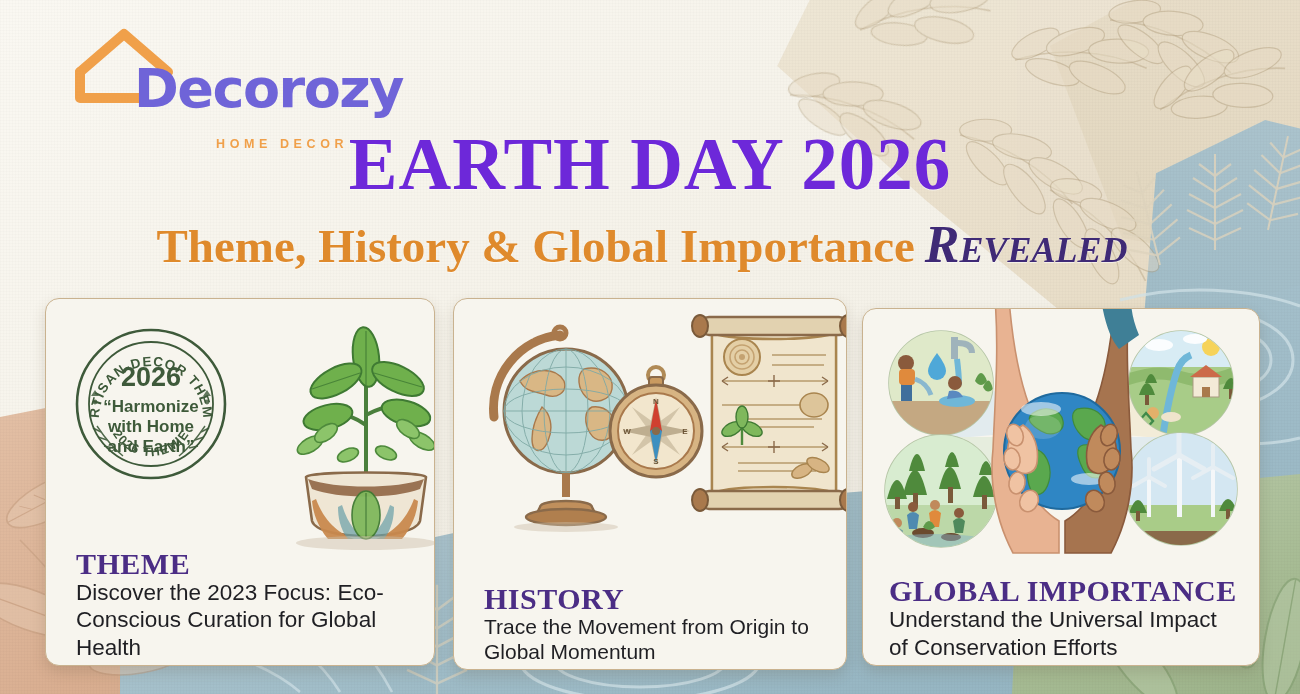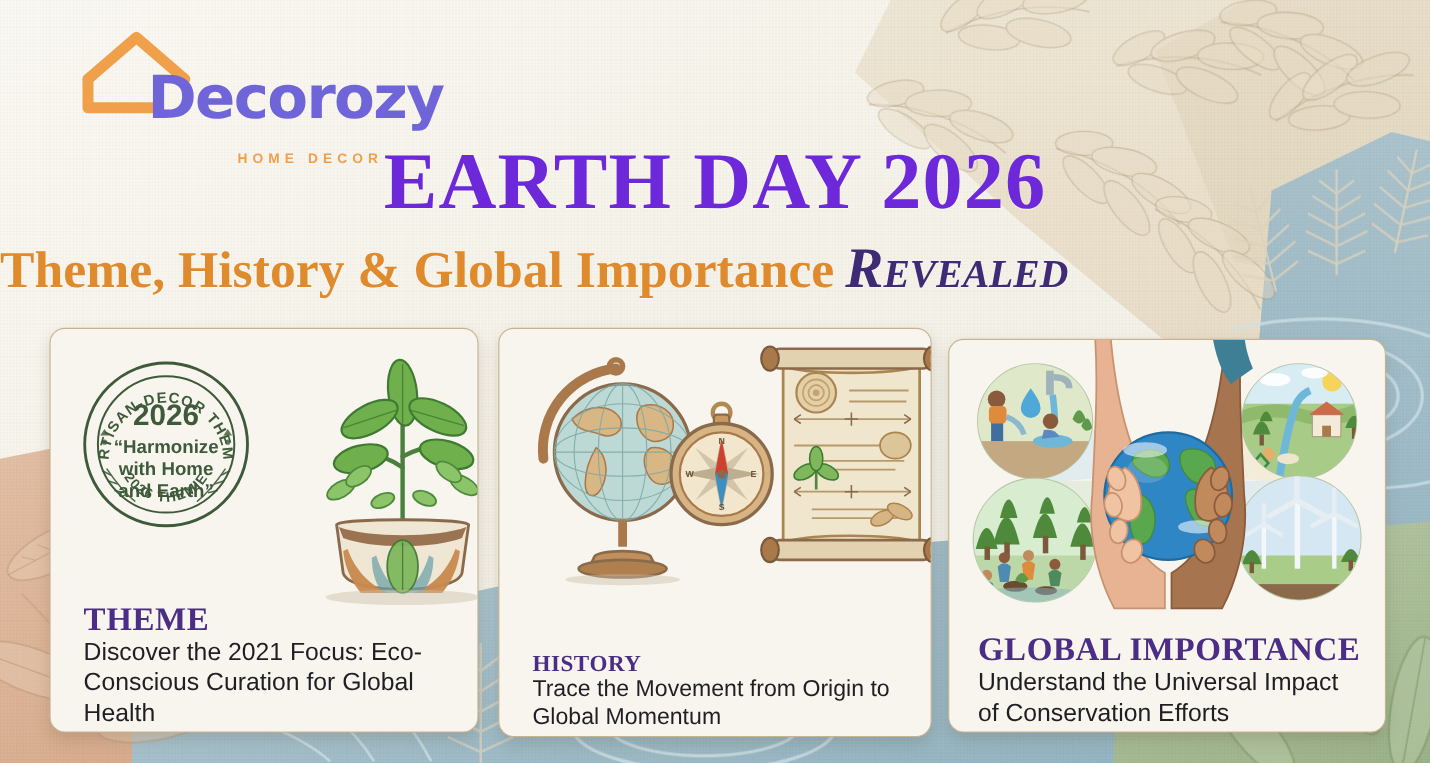--- a/index.html
+++ b/index.html
@@ -61,21 +61,21 @@
     letter-spacing:-1.5px;color:#6f64d8;line-height:1;}
   .logo-sub{position:absolute;left:148px;top:95px;
     font-family:"Liberation Sans", sans-serif;font-weight:bold;font-size:12.5px;
     letter-spacing:4.6px;color:#f0a04a;margin-top:16px;}
 
   
   .title{position:absolute;left:0;right:0;top:128px;text-align:center;
     font-family:"Liberation Serif", serif;font-weight:bold;
     font-size:73px;letter-spacing:1px;color:#6d28d9;line-height:1;
     text-shadow:0 1px 0 rgba(255,255,255,.6);}
-  .subtitle{position:absolute;left:0;right:16px;top:215px;text-align:left;
+  .subtitle{position:absolute;left:0;right:16px;top:215px;text-align:center;
     font-family:"Liberation Serif", serif;font-weight:bold;font-size:47px;
     color:#df8a2c;line-height:1.15;white-space:nowrap;
     text-shadow:0 1px 0 rgba(255,255,255,.55);}
   .subtitle .revealed{
     font-family:"Liberation Serif", serif;font-style:italic;font-weight:bold;
     color:#3f2a76;font-variant:small-caps;font-size:52px;margin-left:10px;}
 
   
   .card{position:absolute;background:#f7f5ee;border:1.5px solid #c9b header;
     border:1.5px solid #c9b28f;border-radius:14px;
@@ -87,21 +87,21 @@
     color:#4b2d85;letter-spacing:.5px;line-height:1;}
   .card-body{font-family:"Liberation Sans", sans-serif;color:#1f1f23;
     line-height:1.22;}
 
   #card1{left:45px;top:298px;width:388px;height:366px;}
   #card2{left:453px;top:298px;width:392px;height:370px;}
   #card3{left:862px;top:308px;width:396px;height:356px;}
 
   #card1 .card-title{font-size:30px;}
   #card1 .card-body{font-size:22.5px;}
-  #card2 .card-title{font-size:21px;}
+  #card2 .card-title{font-size:30px;}
   #card2 .card-body{font-size:21px;}
   #card3 .card-title{font-size:30px;}
   #card3 .card-body{font-size:22.5px;}
   #card3 .card-text{padding-left:26px;}
 
   .seal-text{font-family:"Liberation Sans", sans-serif;fill:#3e5a3a;}
   svg{overflow:visible;}
 </style>
 </head>
 <body>
@@ -301,21 +301,21 @@
               <path d="M76 176 C 70 196 60 206 52 210 L 70 210 C 78 200 80 188 80 178 Z" fill="#6aa0a8" opacity=".75"></path>
               <ellipse cx="52" cy="186" rx="14" ry="24" fill="#7fb85c" stroke="#3f7a33" stroke-width="1.6"></ellipse>
               <path d="M52 164 L 52 208" stroke="#3f7a33" stroke-width="1.2" fill="none"></path>
             </g>
             <ellipse cx="52" cy="214" rx="70" ry="7" fill="#cbbfa8" opacity=".45"></ellipse>
           </g>
         </svg>
       </div>
       <div class="card-text">
         <div class="card-title">THEME</div>
-        <div class="card-body">Discover the 2021 Focus: Eco-Conscious Curation for Global Health</div>
+        <div class="card-body">Discover the 2023 Focus: Eco-Conscious Curation for Global Health</div>
       </div>
     </div>
   </div>
 
   <div class="card" id="card2">
     <div class="card-inner">
       <div class="card-art">
         <svg width="392" height="240" viewBox="0 0 392 240">
 
           <g transform="translate(112,112)">

